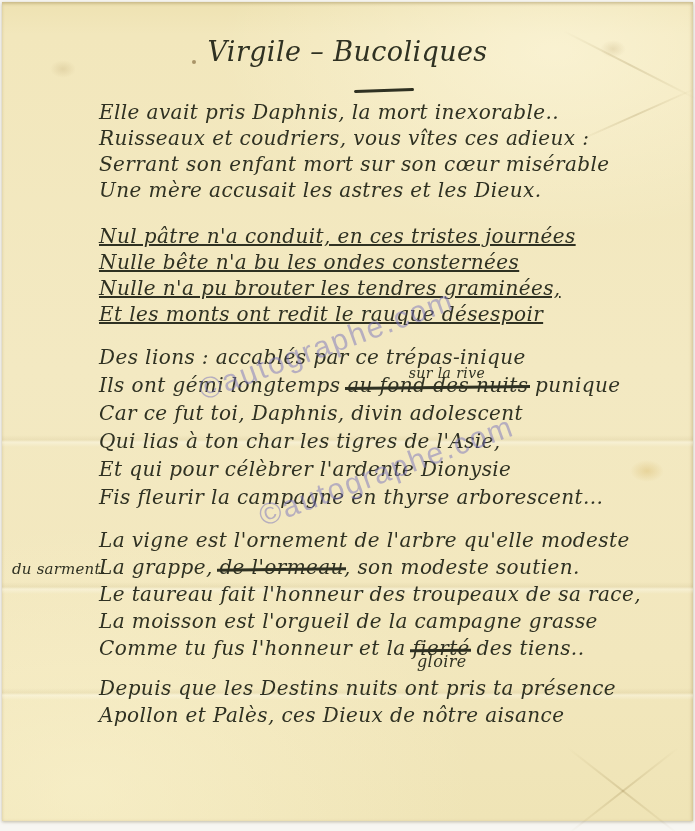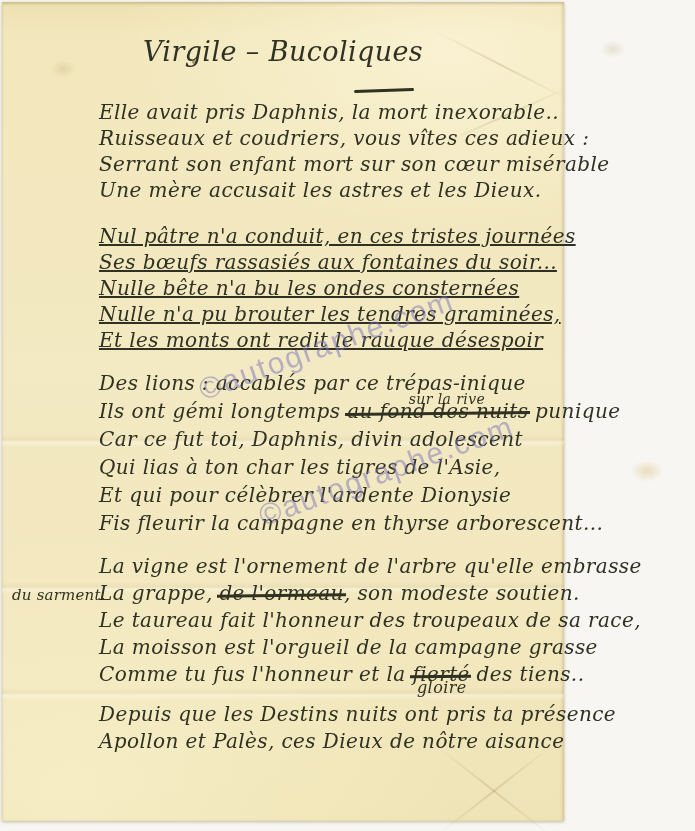--- a/index.html
+++ b/index.html
@@ -3,21 +3,21 @@
 <meta charset="utf-8">
 <style>
   html,body{margin:0;padding:0;}
   body{
     width:695px;height:831px;position:relative;overflow:hidden;
     background:#f7f6f2;
     font-family:"DejaVu Serif","Liberation Serif",serif;
   }
   
   .paper{
-    position:absolute;left:2px;top:2px;width:562px;height:819px;
+    position:absolute;left:2px;top:2px;width:691px;height:819px;
     background:
       radial-gradient(ellipse 480px 260px at 80% 6%, rgba(255,250,226,0.55), rgba(255,250,226,0) 70%),
       radial-gradient(ellipse 560px 380px at 12% 96%, rgba(252,245,210,0.5), rgba(252,245,210,0) 70%),
       linear-gradient(180deg,#eee2b2 0%,#f2e7bc 4%,#f3e9c2 45%,#f2e7bd 80%,#efe4b6 100%);
     box-shadow:0 1px 3px rgba(90,75,30,0.35), inset 0 2px 3px rgba(120,95,40,0.25), inset -2px 0 3px rgba(120,95,40,0.12);
   }
   
   .crease-h{position:absolute;left:0;right:0;height:12px;pointer-events:none;
     background:linear-gradient(180deg,rgba(255,255,245,0) 0%,rgba(130,105,45,0.07) 40%,rgba(255,255,248,0.35) 60%,rgba(255,255,245,0) 100%);}
   .crease-d{position:absolute;height:2px;pointer-events:none;
@@ -79,35 +79,34 @@
 
   <div id="poem" class="hand">
       <div class="stanza stanza-0">
         <div class="line"><span>Elle avait pris Daphnis, la mort inexorable..</span></div>
         <div class="line"><span>Ruisseaux et coudriers, vous vîtes ces adieux :</span></div>
         <div class="line"><span>Serrant son enfant mort sur son cœur misérable</span></div>
         <div class="line"><span>Une mère accusait les astres et les Dieux.</span></div>
       </div>
       <div class="stanza stanza-1">
         <div class="line"><span>Nul pâtre n'a conduit, en ces tristes journées</span></div>
-        <div class="line"><span>Ses bœufs rassasiés aux fontaines du soir...</span></div>
         <div class="line"><span>Nulle bête n'a bu les ondes consternées</span></div>
         <div class="line"><span>Nulle n'a pu brouter les tendres graminées,</span></div>
         <div class="line"><span>Et les monts ont redit le rauque désespoir</span></div>
       </div>
       <div class="stanza stanza-2">
         <div class="line"><span>Des lions : accablés par ce trépas-inique</span></div>
         <div class="line"><span>Ils ont gémi longtemps </span><span class="corr"><span class="strike">au fond des nuits</span><span class="note-above">sur la rive</span></span><span> punique</span></div>
         <div class="line"><span>Car ce fut toi, Daphnis, divin adolescent</span></div>
         <div class="line"><span>Qui lias à ton char les tigres de l'Asie,</span></div>
         <div class="line"><span>Et qui pour célèbrer l'ardente Dionysie</span></div>
         <div class="line"><span>Fis fleurir la campagne en thyrse arborescent...</span></div>
       </div>
       <div class="stanza stanza-3">
-        <div class="line"><span>La vigne est l'ornement de l'arbre qu'elle embrasse</span></div>
+        <div class="line"><span>La vigne est l'ornement de l'arbre qu'elle modeste</span></div>
         <div class="line"><span class="margin-note">du sarment.</span><span>La grappe, </span><span class="corr"><span class="strike">de l'ormeau</span></span><span>, son modeste soutien.</span></div>
         <div class="line"><span>Le taureau fait l'honneur des troupeaux de sa race,</span></div>
         <div class="line"><span>La moisson est l'orgueil de la campagne grasse</span></div>
         <div class="line"><span>Comme tu fus l'honneur et la </span><span class="corr"><span class="strike">fierté</span><span class="note-below">gloire</span></span><span> des tiens..</span></div>
       </div>
       <div class="stanza stanza-4">
         <div class="line"><span>Depuis que les Destins nuits ont pris ta présence</span></div>
         <div class="line"><span>Apollon et Palès, ces Dieux de nôtre aisance</span></div>
       </div>
     </div>

